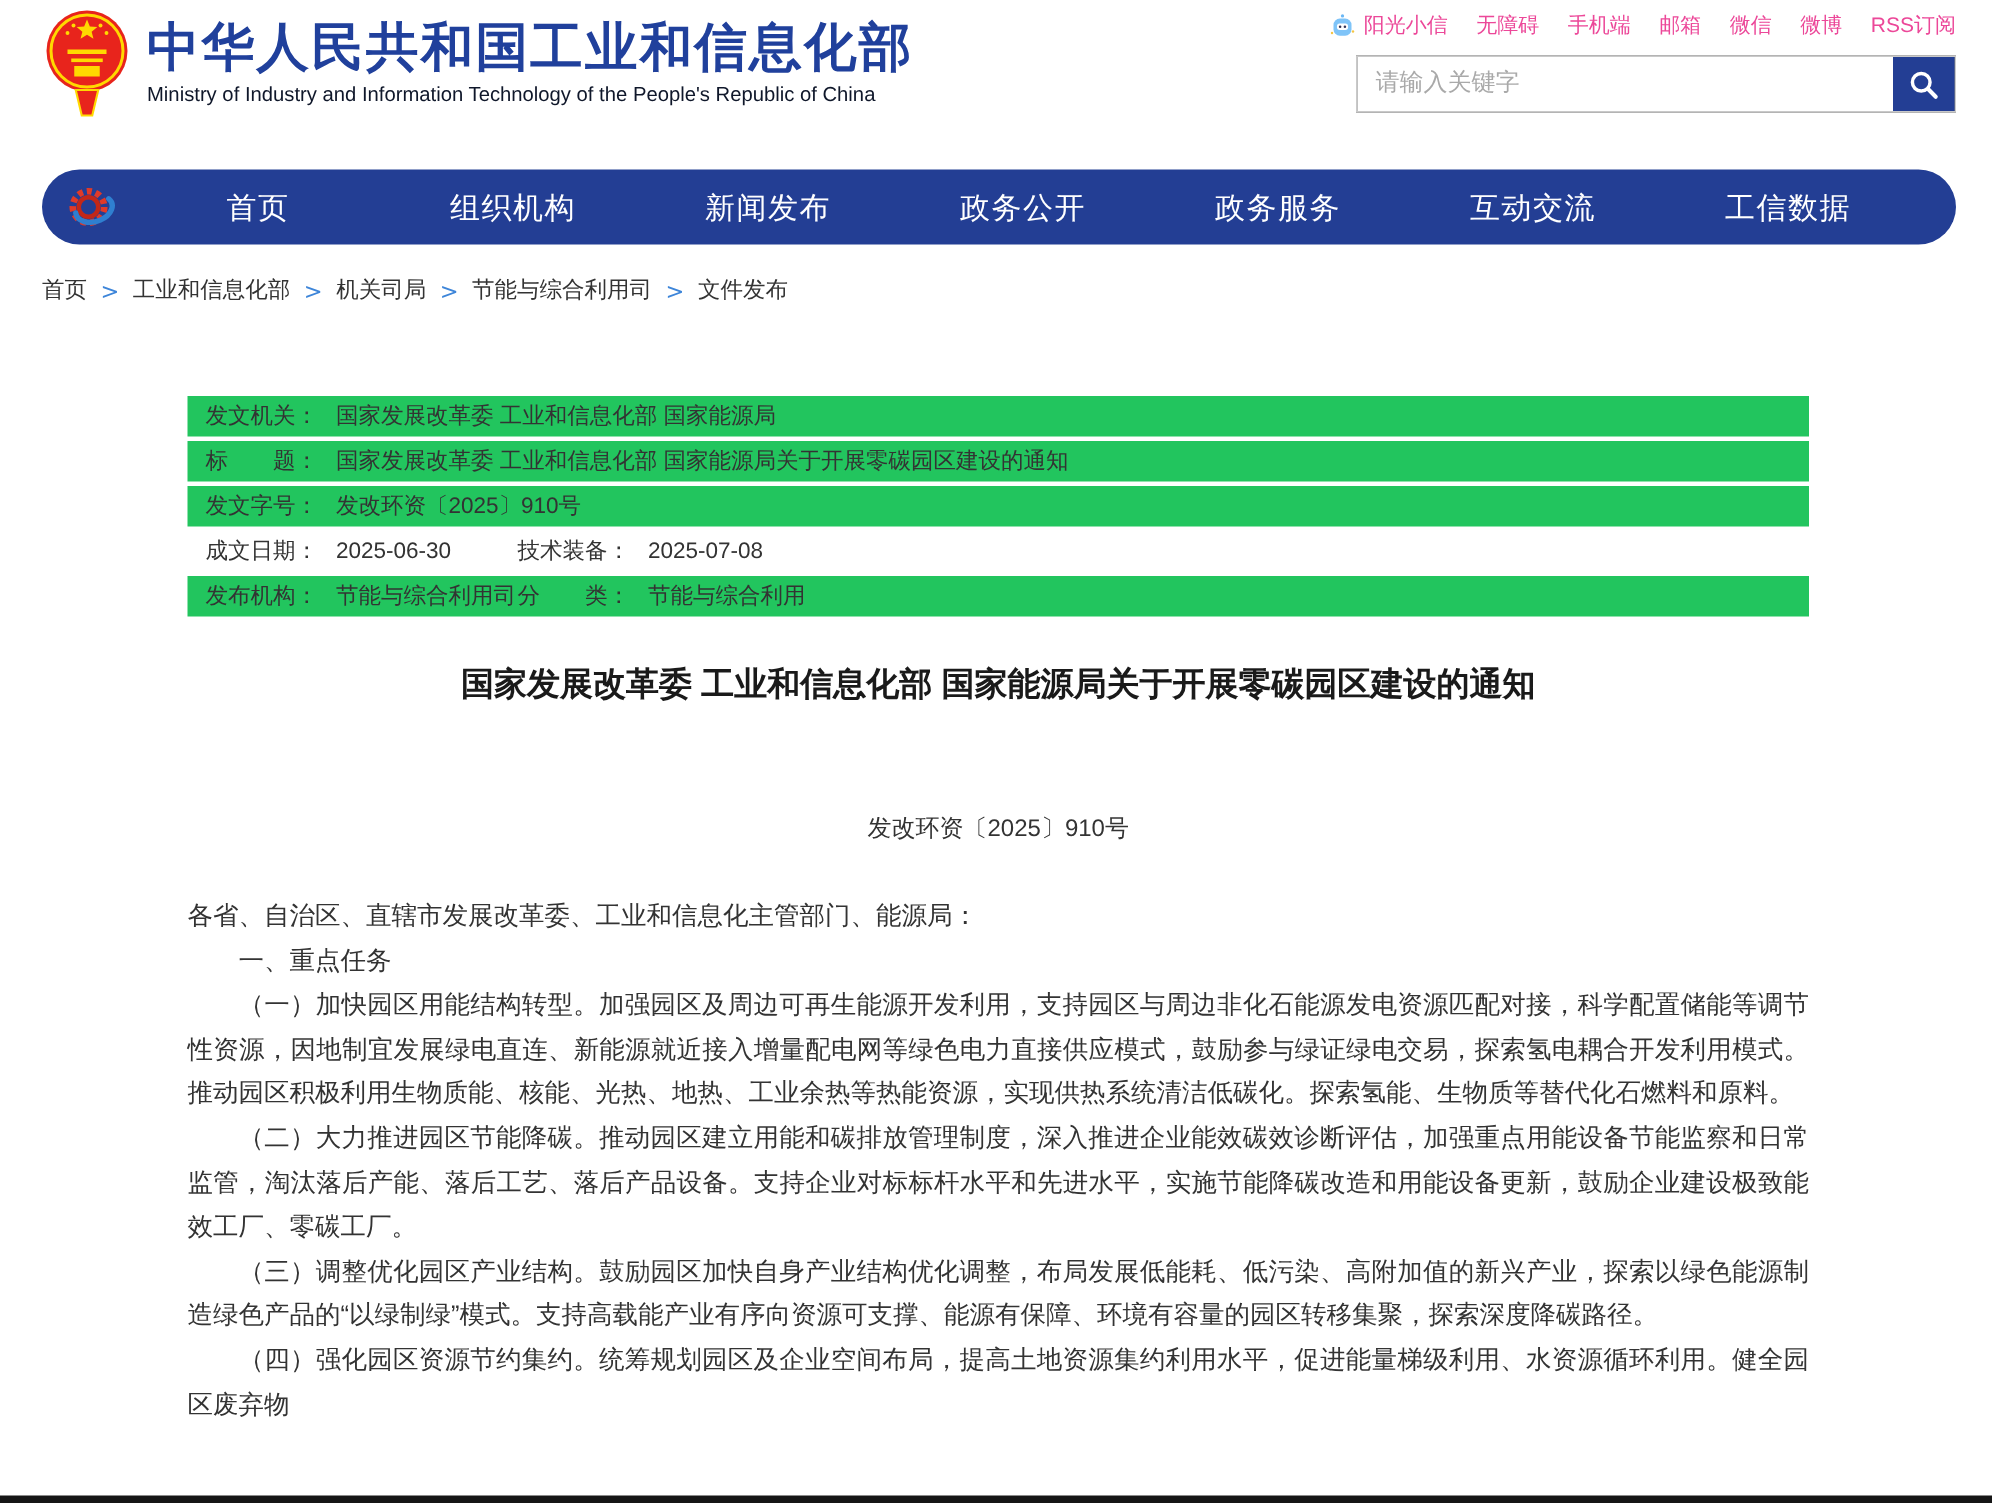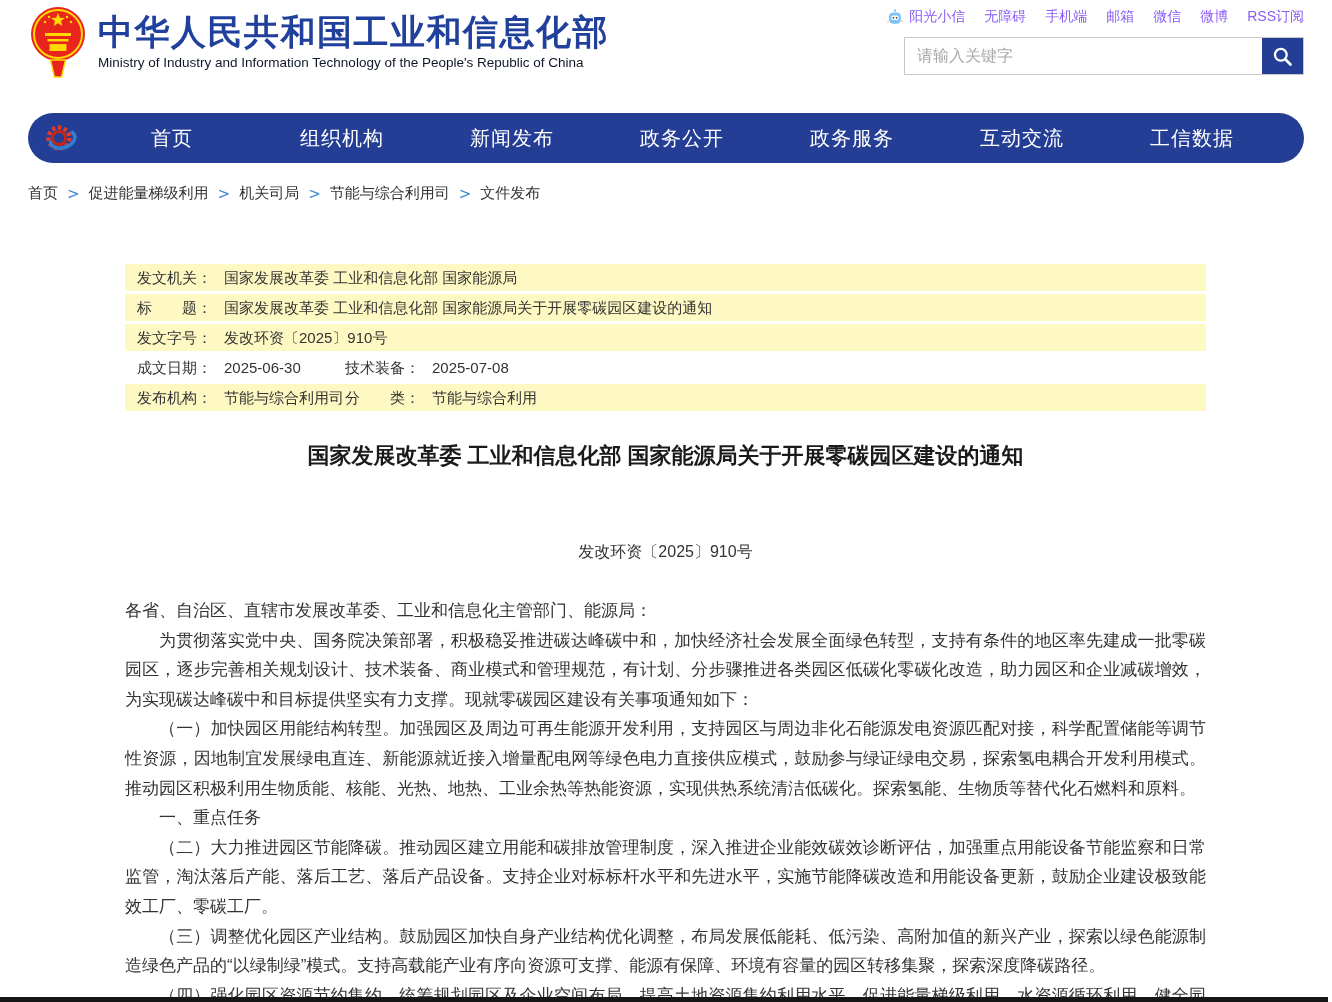--- a/index.html
+++ b/index.html
@@ -8,41 +8,41 @@
 
   
   .header{position:absolute;top:0;left:0;width:1332px;height:113px;background:#ffffff;}
   .logo-group{position:absolute;left:30px;top:6px;display:flex;align-items:flex-start;cursor:pointer;}
   .emblem{width:56px;height:74px;display:block;}
   .titles{margin-left:12px;padding-top:6px;}
   .site-title{font-size:35px;font-weight:bold;color:#20409c;letter-spacing:1.5px;line-height:40px;white-space:nowrap;}
   .site-sub{font-size:13.5px;color:#0f172a;margin-top:3px;white-space:nowrap;}
 
   .quick-links{position:absolute;top:8px;right:28px;display:flex;align-items:center;gap:19px;font-size:14px;color:#333;}
-  .qlink{color:#8b5cf6;text-decoration:none;display:flex;gap:5px;cursor:pointer;white-space:nowrap;}
+  .qlink{color:#ec4899;text-decoration:none;display:flex;gap:5px;cursor:pointer;white-space:nowrap;}
 
   .searchbar{position:absolute;top:37px;right:28px;width:400px;height:38px;border:1px solid #c9c9c9;display:flex;background:#404040;box-sizing:border-box;}
   .search-input{flex:1;border:none;outline:none;padding:0 12px;font-size:16px;color:#333;font-family:inherit;}
   .search-input::placeholder{color:#a9a9a9;}
   .search-btn{width:41px;height:100%;background:#233e94;border:none;display:flex;align-items:center;justify-content:center;cursor:pointer;padding:0;}
 
   
   .nav{position:absolute;top:113px;left:28px;width:1276px;height:50px;background:#233e94;border-radius:26px;display:flex;align-items:center;box-sizing:border-box;}
   .nav-logo{width:34px;height:34px;margin-left:16px;margin-right:9px;flex:0 0 auto;}
   .nav-item{width:170px;text-align:center;color:#ffffff;font-size:20px;text-decoration:none;cursor:pointer;white-space:nowrap;letter-spacing:1px;}
 
   
   .breadcrumb{position:absolute;top:184px;left:28px;font-size:15px;color:#333;display:flex;align-items:center;gap:9px;}
   .crumb{color:#333;text-decoration:none;cursor:pointer;white-space:nowrap;}
   .sep{color:#3d85d9;font-family:"DejaVu Sans",sans-serif;}
 
   
   .doc{position:absolute;left:125px;top:264px;width:1081px;}
   .meta-row{height:27px;line-height:27px;margin-bottom:3px;font-size:15px;color:#333;padding-left:12px;display:flex;box-sizing:border-box;}
-  .meta-row.gray{background:#fef9c3;}
+  .meta-row.gray{background:#22c55e;}
   .mlabel{margin-right:12px;white-space:pre;}
   .pair1{flex:0 0 208px;display:flex;}
   .pair2{display:flex;}
 
   .article-title{margin:30px 0 0 0;text-align:center;font-size:22px;font-weight:bold;color:#1a1a1a;line-height:30px;}
   .doc-number{margin-top:71px;text-align:center;font-size:16px;color:#333;}
   .article-body{margin-top:33px;font-size:17px;line-height:29.6px;color:#333;text-align:justify;}
   .article-body p{margin:0;text-indent:2em;}
   .article-body p.no-indent{text-indent:0;}
 
@@ -118,21 +118,21 @@
     <a class="nav-item">新闻发布</a>
     <a class="nav-item">政务公开</a>
     <a class="nav-item">政务服务</a>
     <a class="nav-item">互动交流</a>
     <a class="nav-item">工信数据</a>
   </div>
 
   <div class="breadcrumb">
     <a class="crumb">首页</a>
     <span class="sep">&gt;</span>
-    <a class="crumb">促进能量梯级利用</a>
+    <a class="crumb">工业和信息化部</a>
     <span class="sep">&gt;</span>
     <a class="crumb">机关司局</a>
     <span class="sep">&gt;</span>
     <a class="crumb">节能与综合利用司</a>
     <span class="sep">&gt;</span>
     <a class="crumb">文件发布</a>
   </div>
 
   <div class="doc">
 
@@ -169,23 +169,22 @@
           <span class="mvalue">节能与综合利用</span>
         </span>
       </div>
     </div>
 
     <h1 class="article-title">国家发展改革委 工业和信息化部 国家能源局关于开展零碳园区建设的通知</h1>
     <div class="doc-number">发改环资〔2025〕910号</div>
 
     <div class="article-body">
       <p class="no-indent">各省、自治区、直辖市发展改革委、工业和信息化主管部门、能源局：</p>
-      <p>为贯彻落实党中央、国务院决策部署，积极稳妥推进碳达峰碳中和，加快经济社会发展全面绿色转型，支持有条件的地区率先建成一批零碳园区，逐步完善相关规划设计、技术装备、商业模式和管理规范，有计划、分步骤推进各类园区低碳化零碳化改造，助力园区和企业减碳增效，为实现碳达峰碳中和目标提供坚实有力支撑。现就零碳园区建设有关事项通知如下：</p>
+      <p>一、重点任务</p>
       <p>（一）加快园区用能结构转型。加强园区及周边可再生能源开发利用，支持园区与周边非化石能源发电资源匹配对接，科学配置储能等调节性资源，因地制宜发展绿电直连、新能源就近接入增量配电网等绿色电力直接供应模式，鼓励参与绿证绿电交易，探索氢电耦合开发利用模式。推动园区积极利用生物质能、核能、光热、地热、工业余热等热能资源，实现供热系统清洁低碳化。探索氢能、生物质等替代化石燃料和原料。</p>
-      <p>一、重点任务</p>
       <p>（二）大力推进园区节能降碳。推动园区建立用能和碳排放管理制度，深入推进企业能效碳效诊断评估，加强重点用能设备节能监察和日常监管，淘汰落后产能、落后工艺、落后产品设备。支持企业对标标杆水平和先进水平，实施节能降碳改造和用能设备更新，鼓励企业建设极致能效工厂、零碳工厂。</p>
       <p>（三）调整优化园区产业结构。鼓励园区加快自身产业结构优化调整，布局发展低能耗、低污染、高附加值的新兴产业，探索以绿色能源制造绿色产品的“以绿制绿”模式。支持高载能产业有序向资源可支撑、能源有保障、环境有容量的园区转移集聚，探索深度降碳路径。</p>
       <p>（四）强化园区资源节约集约。统筹规划园区及企业空间布局，提高土地资源集约利用水平，促进能量梯级利用、水资源循环利用。健全园区废弃物</p>
     </div>
   </div>
 
   <div class="footer-bar"></div>
 </div>
 
 </body></html>

